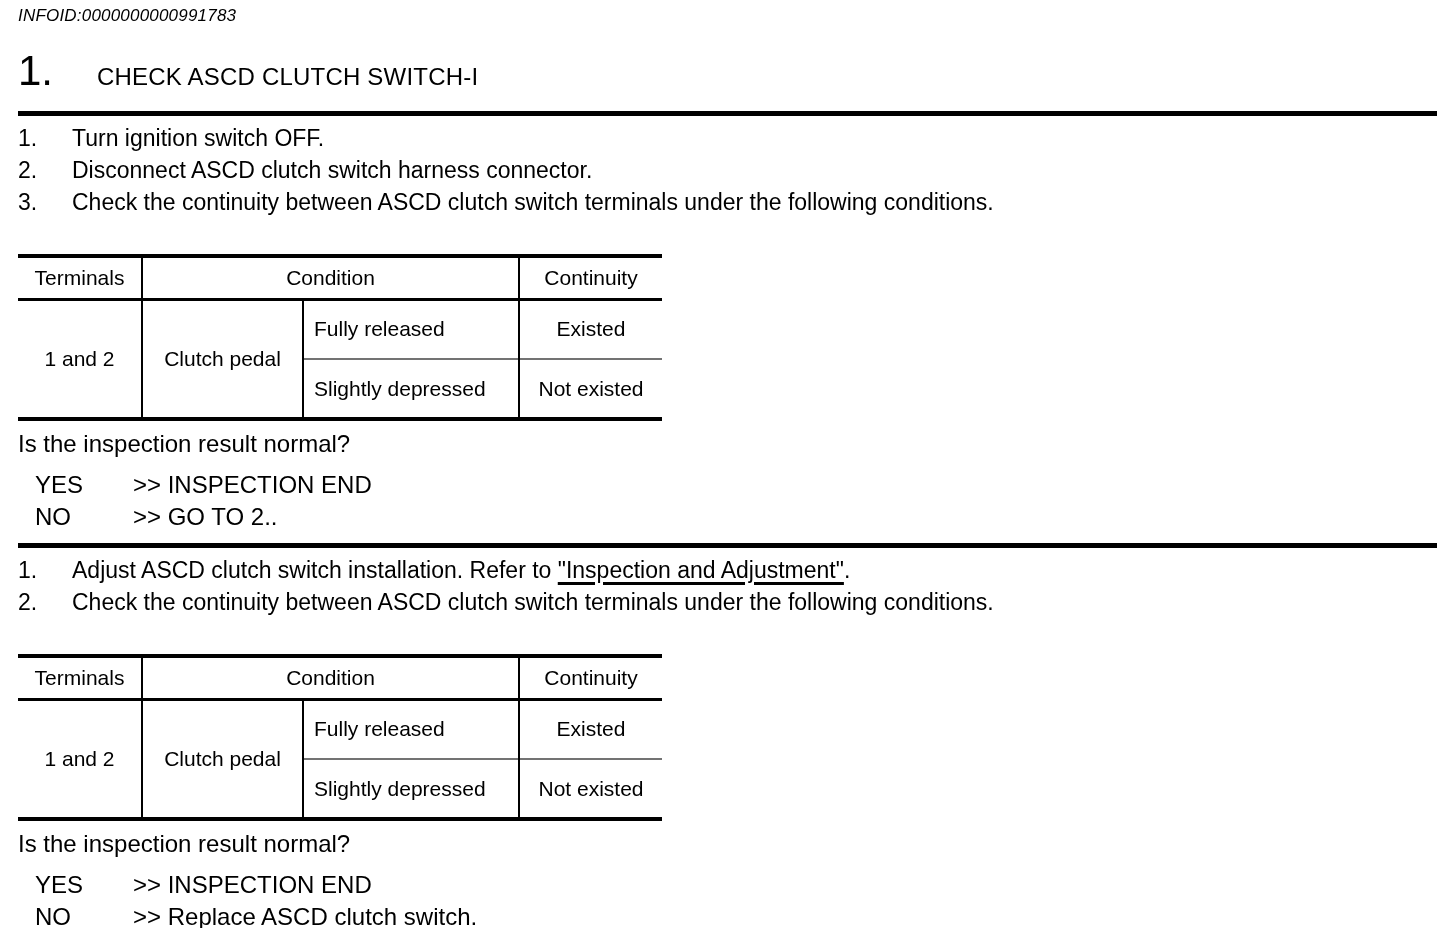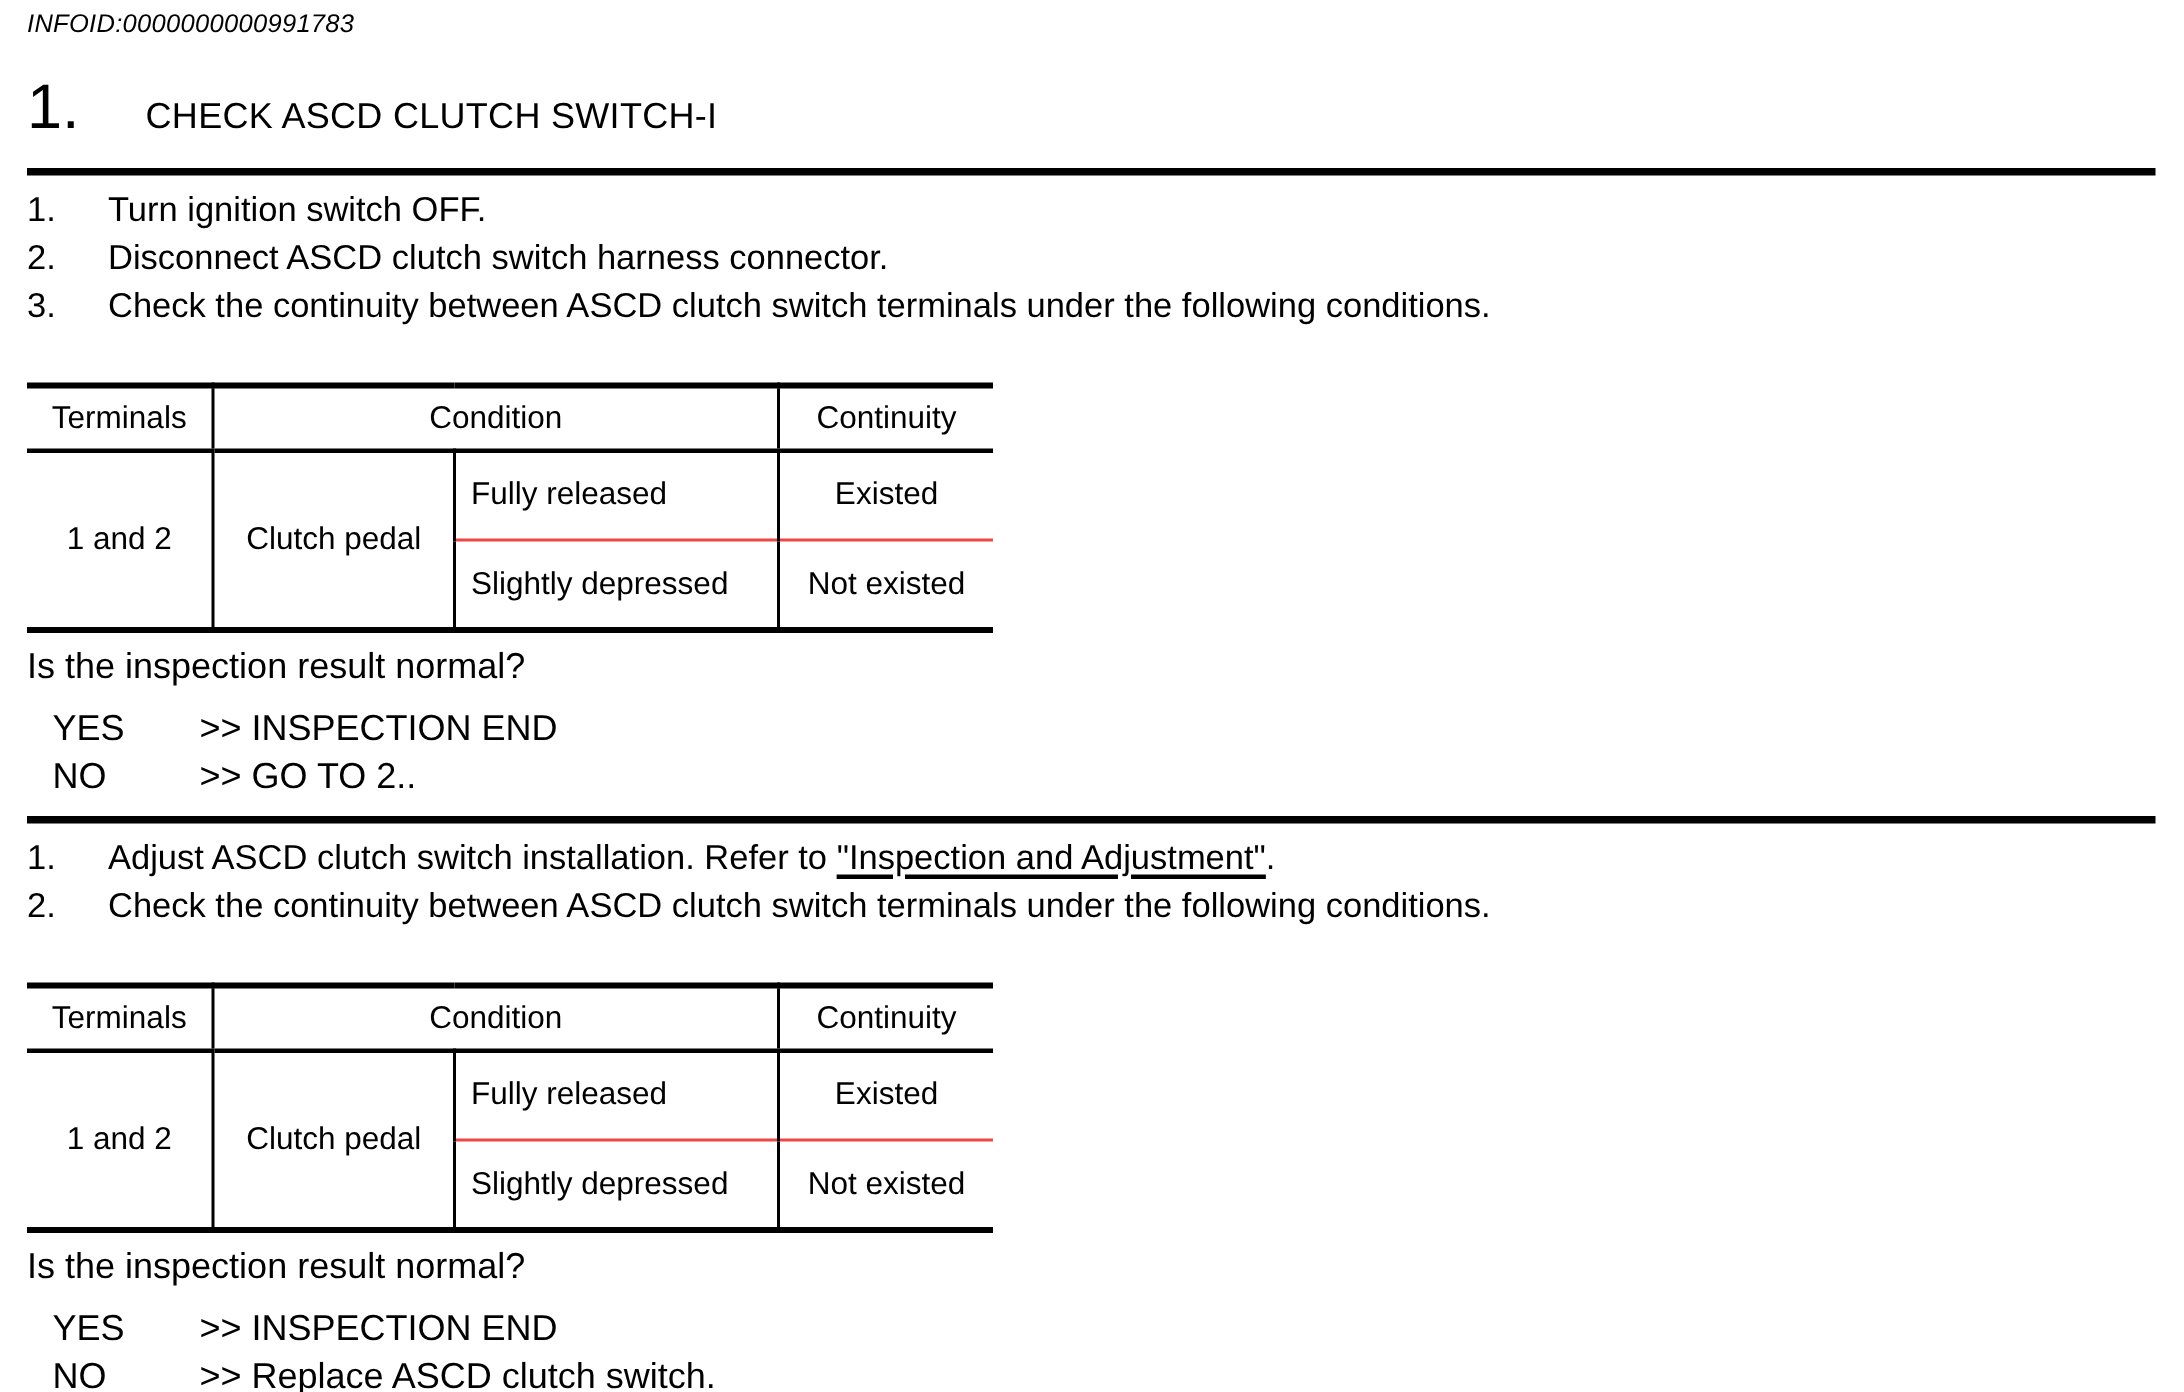--- a/index.html
+++ b/index.html
@@ -74,21 +74,21 @@
   }
   .cond-table th, .cond-table td {
     font-weight: 400;
     text-align: center;
     vertical-align: middle;
     padding: 0 6px;
   }
   .cond-table th { height: 43px; border-bottom: 3px solid #000; }
   .cond-table td { height: 60px; }
   .cond-table .bl { border-left: 2px solid #000; }
-  .cond-table tr.row2 td { border-top: 2px solid #ef4444; }
+  .cond-table tr.row2 td { border-top: 2px solid #737373; }
   .cond-table .subcond { text-align: left; padding-left: 10px; }
   col.c-terminals { width: 124px; }
   col.c-condmain  { width: 161px; }
   col.c-subcond   { width: 216px; }
   col.c-cont      { width: 143px; }
 
   
   .question {
     margin-top: 8px;
     font-size: 24px;

